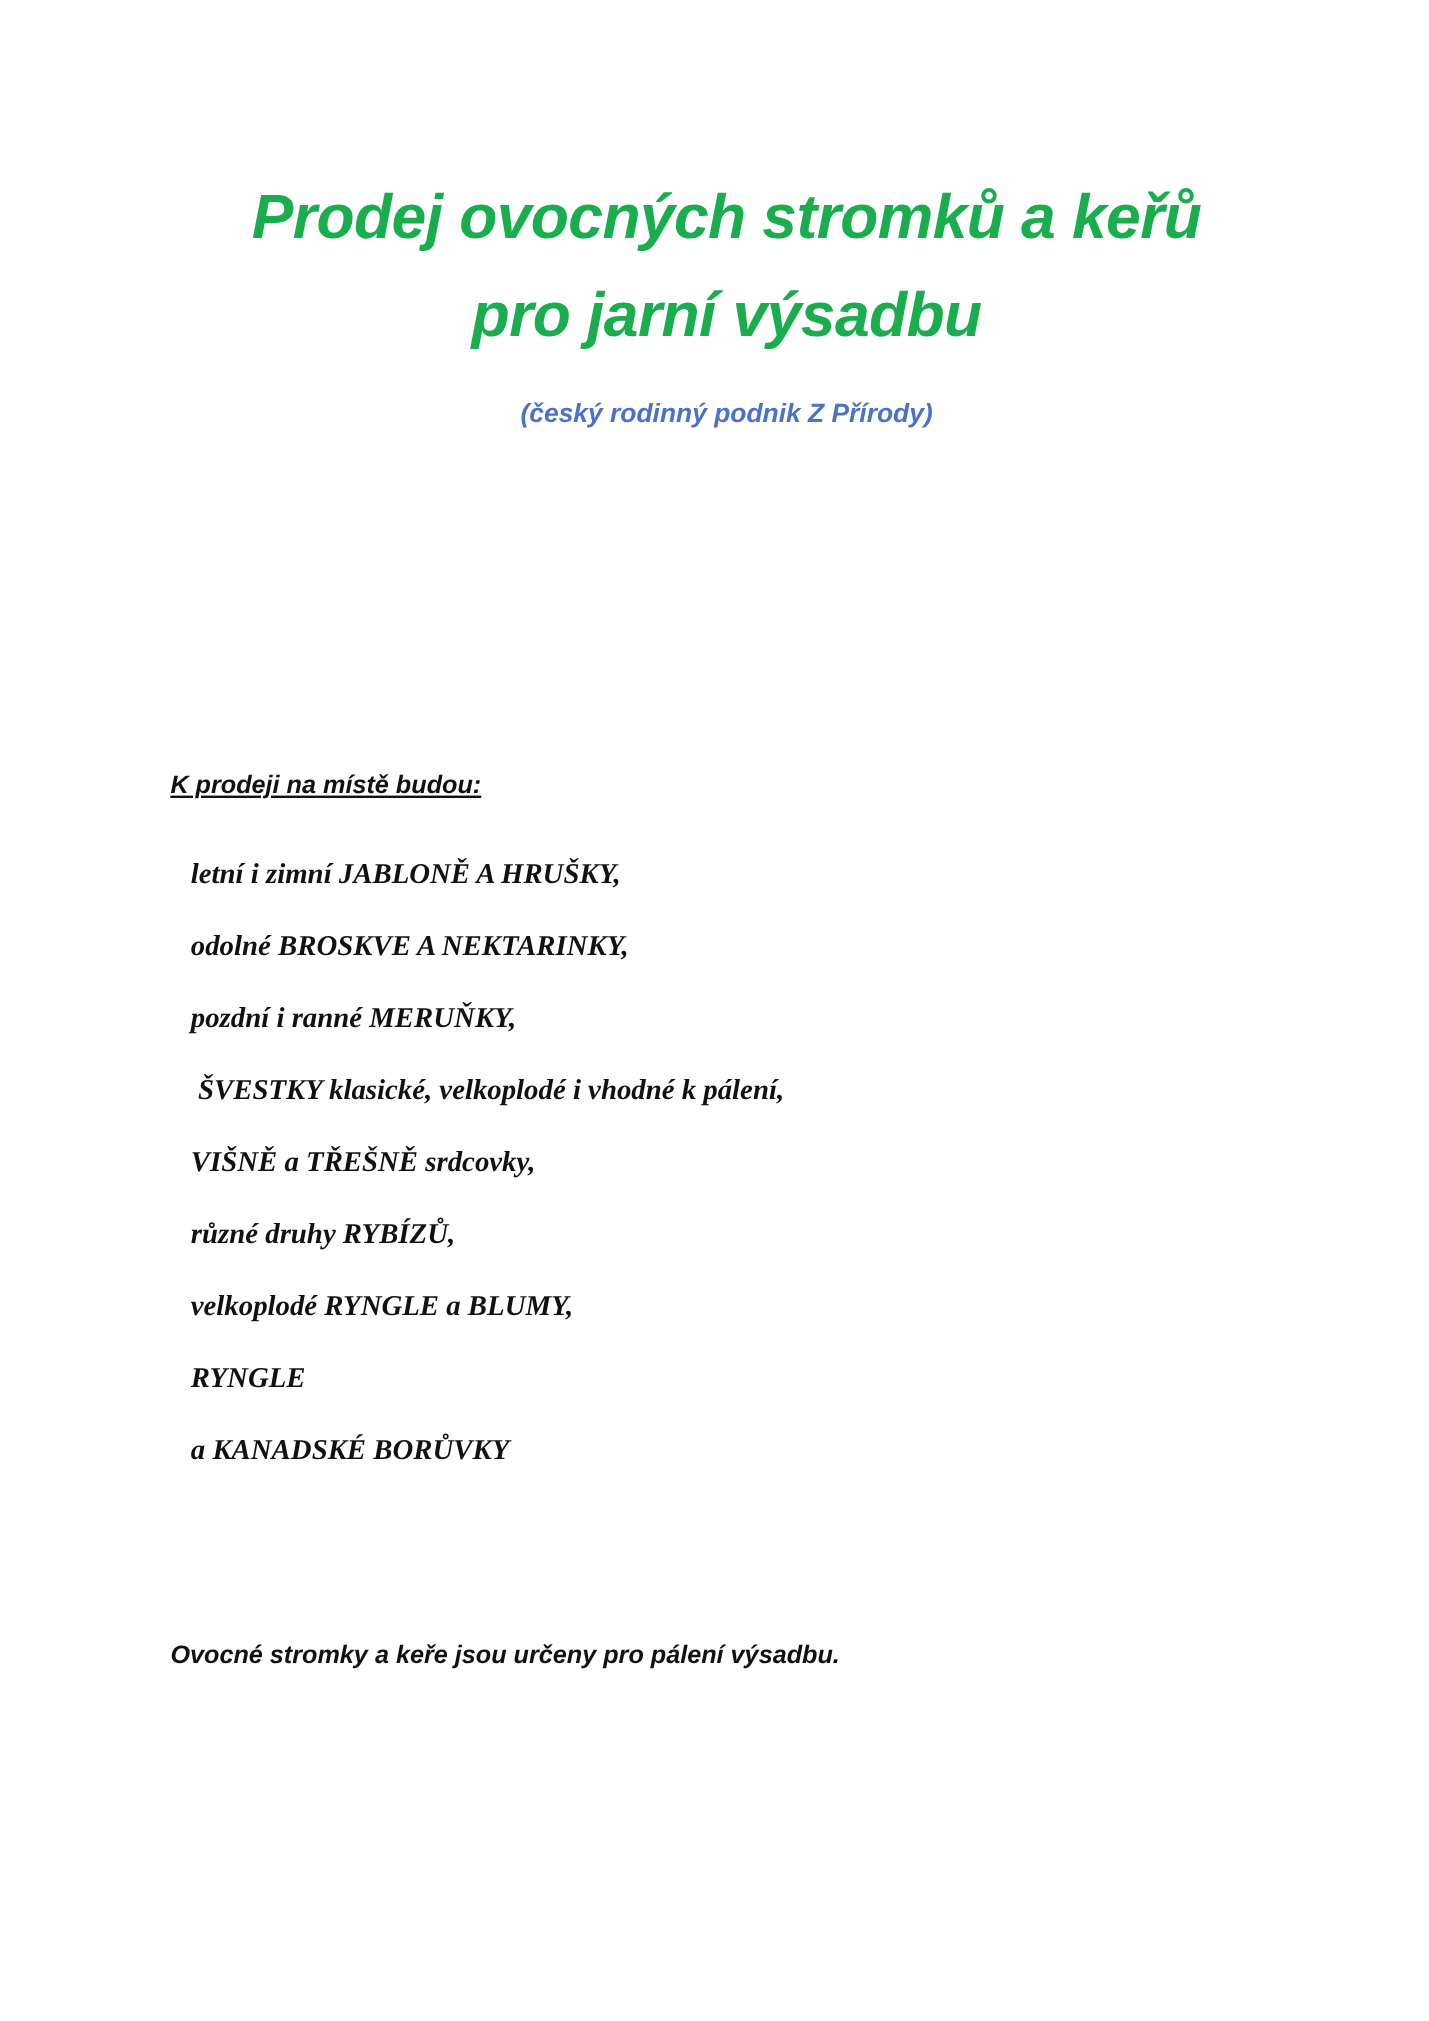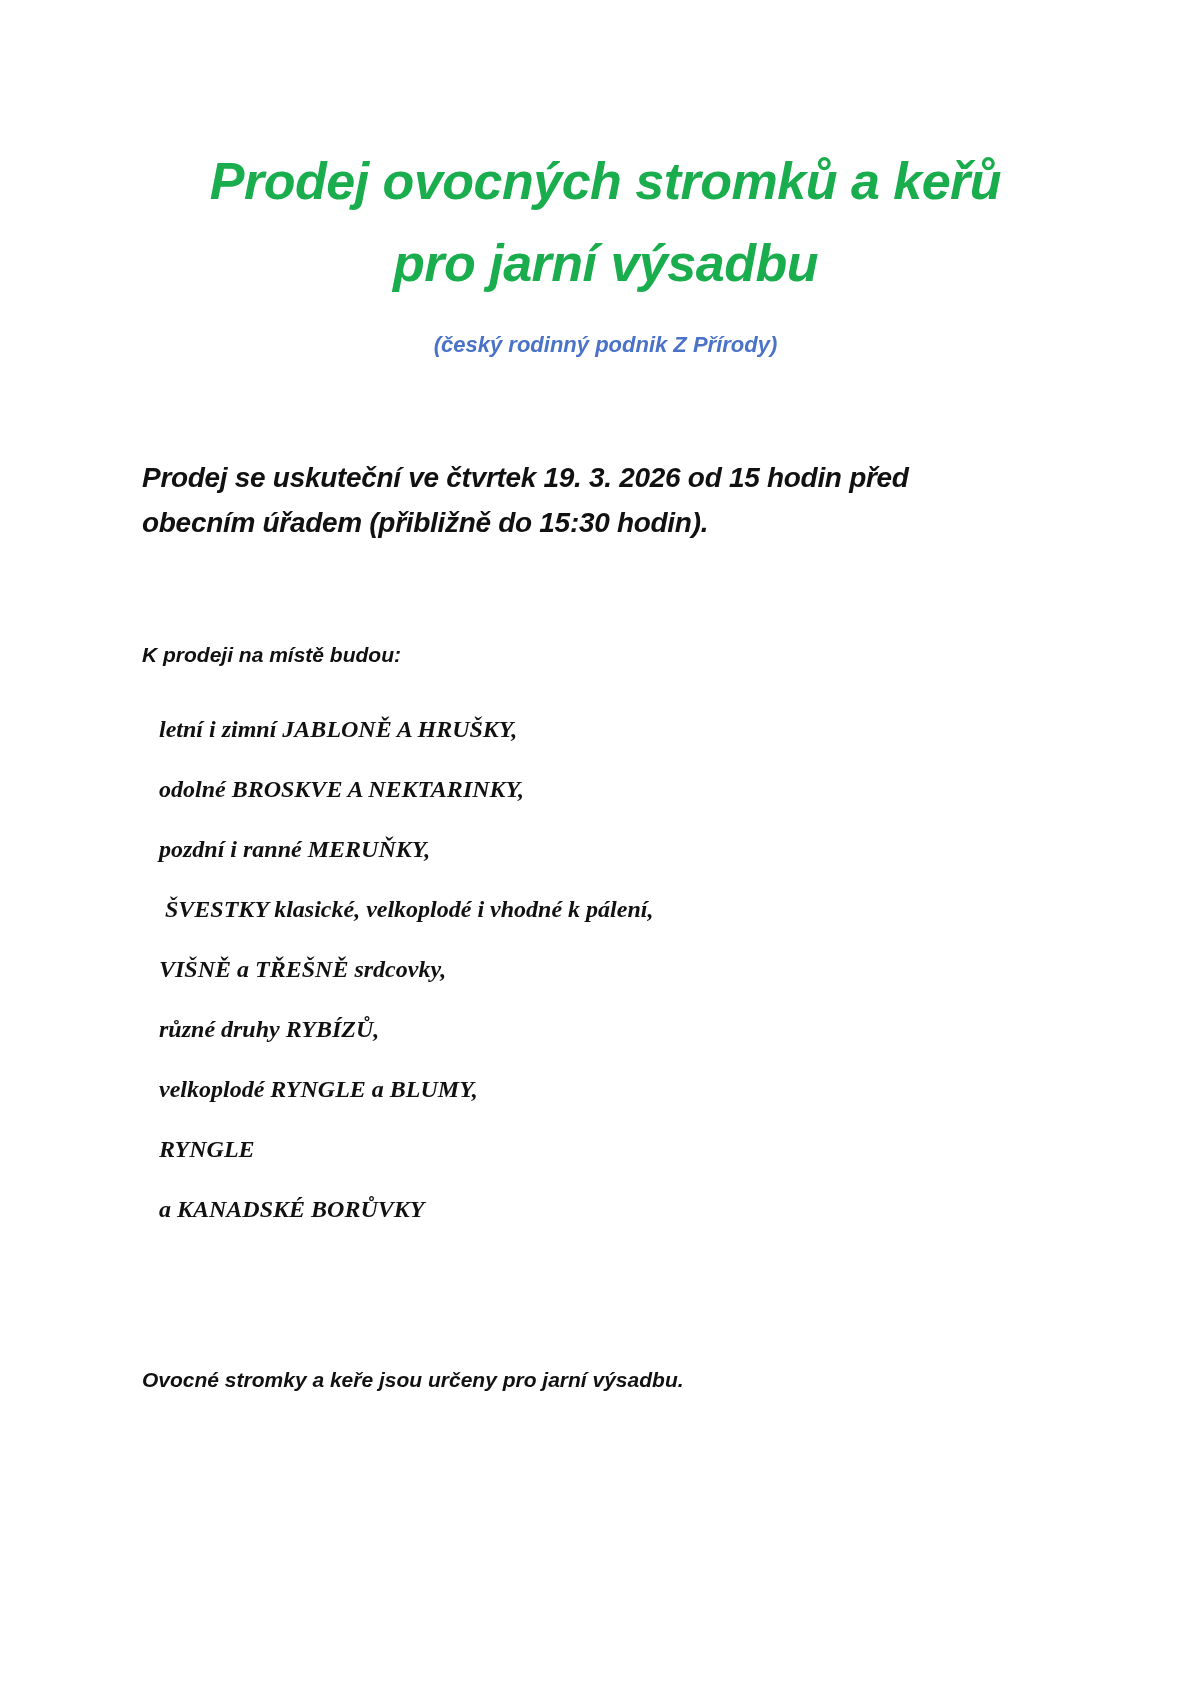--- a/index.html
+++ b/index.html
@@ -64,20 +64,21 @@
     .list-heading {
       position: absolute;
       left: 142px;
       top: 640px;
       font-family: "Liberation Sans", sans-serif;
       font-style: italic;
       font-weight: bold;
       font-size: 21px;
       line-height: 30px;
       color: #111111;
+      text-decoration: underline;
     }
     .items {
       position: absolute;
       left: 142px;
       top: 697px;
       margin: 17px;
       padding: 0;
       list-style: none;
     }
     .items li {
@@ -104,33 +105,29 @@
   </style>
 </head>
 <body>
 
 <div class="page">
   <div class="title title-line1">Prodej ovocných stromků a keřů</div>
   <div class="title title-line2">pro jarní výsadbu</div>
 
   <div class="subtitle">(český rodinný podnik Z Přírody)</div>
 
-  <div class="announcement">
-    <div>Prodej se uskuteční ve čtvrtek 19. 3. 2026 od 15 hodin před</div>
-    <div>obecním úřadem (přibližně do 15:30 hodin).</div>
-  </div>
 
   <div class="list-heading">K prodeji na místě budou:</div>
 
   <ul class="items">
     <li>letní i zimní JABLONĚ A HRUŠKY,</li>
     <li>odolné BROSKVE A NEKTARINKY,</li>
     <li>pozdní i ranné MERUŇKY,</li>
     <li> ŠVESTKY klasické, velkoplodé i vhodné k pálení,</li>
     <li>VIŠNĚ a TŘEŠNĚ srdcovky,</li>
     <li>různé druhy RYBÍZŮ,</li>
     <li>velkoplodé RYNGLE a BLUMY,</li>
     <li>RYNGLE</li>
     <li>a KANADSKÉ BORŮVKY</li>
   </ul>
 
-  <div class="footer-note">Ovocné stromky a keře jsou určeny pro jarní výsadbu.</div>
+  <div class="footer-note">Ovocné stromky a keře jsou určeny pro pálení výsadbu.</div>
 </div>
 
 </body></html>

